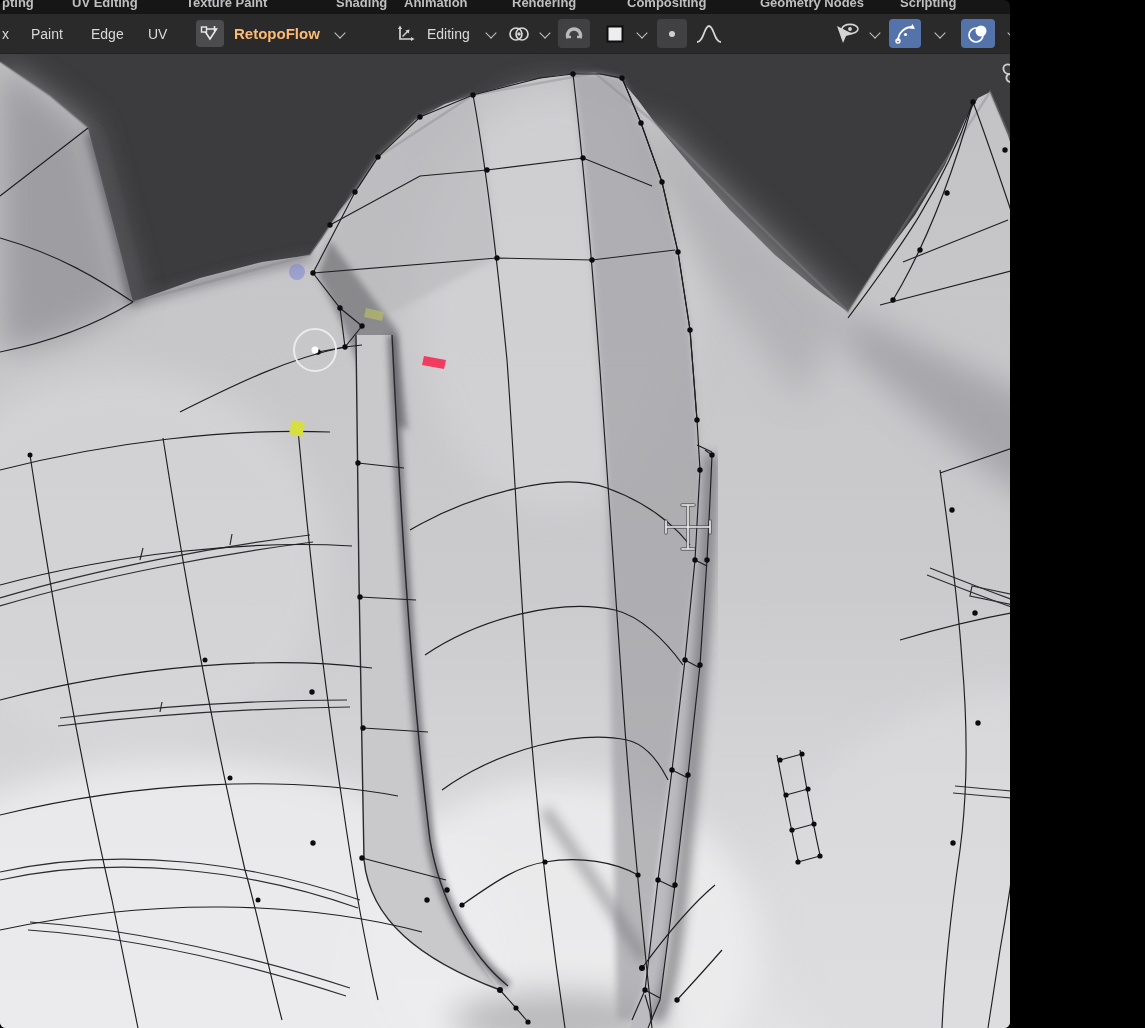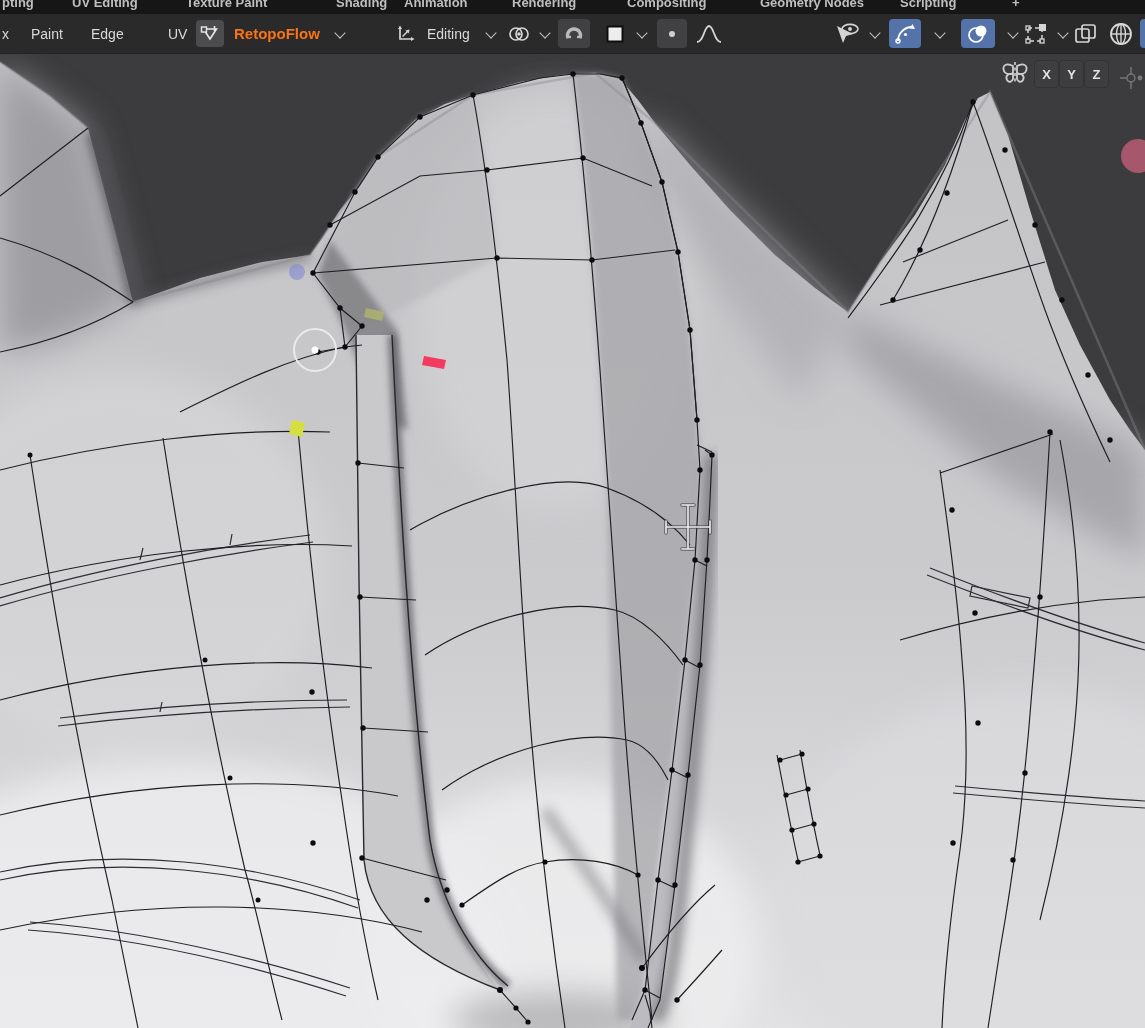--- a/index.html
+++ b/index.html
@@ -1,17 +1,18 @@
 <!DOCTYPE html>
 <html><head>
 <meta charset="utf-8">
 <style>
   html,body{margin:0;padding:0;background:#000;}
-  #stage{position:relative;width:1145px;height:1028px;overflow:hidden;
+  #stage{position:relative;width:1010px;height:1028px;overflow:hidden;
          font-family:"Liberation Sans","DejaVu Sans",sans-serif;
+         border-radius:6px;
          -webkit-font-smoothing:antialiased;}
   
   #topbar{position:absolute;left:0;top:0;width:1145px;height:14px;background:#161617;overflow:hidden;z-index:30;}
   .tab{position:absolute;top:-7px;font-size:13px;line-height:20px;color:#bfbfc1;font-weight:bold;white-space:nowrap;}
   
   #vheader{position:absolute;left:0;top:14px;width:1145px;height:39px;background:#2a2a2b;z-index:30;
            border-bottom:1px solid #232324;}
   .hitem{position:absolute;top:0;height:39px;display:flex;align-items:center;color:#d9d9db;font-size:14px;}
   .hlabel{white-space:nowrap;}
   .iconbtn{position:absolute;border-radius:4px;display:flex;align-items:center;justify-content:center;}
@@ -46,32 +47,32 @@
   <div id="vheader">
     <div class="hitem" style="left:2px">
         <span class="hlabel">x</span>
       </div>
     <div class="hitem" style="left:31px">
         <span class="hlabel">Paint</span>
       </div>
     <div class="hitem" style="left:91px">
         <span class="hlabel">Edge</span>
       </div>
-    <div class="hitem" style="left:168px">
+    <div class="hitem" style="left:148px">
         <span class="hlabel">UV</span>
       </div>
 
     <div class="iconbtn" style="left:196px;top:6px;width:28px;height:27px;background:#4c4c4e;">
       <svg width="20" height="20" viewBox="0 0 20 20">
         <path d="M3.5 5 L16.5 5 L10 15 Z" fill="none" stroke="#e8e8ea" stroke-width="1.6"></path>
         <rect x="1.5" y="3" width="5" height="5" fill="#4c4c4e" stroke="#e8e8ea" stroke-width="1.4"></rect>
         <line x1="14.5" y1="2" x2="14.5" y2="7" stroke="#e8e8ea" stroke-width="1.6"></line>
       </svg>
     </div>
-    <div class="hitem" style="left:234px;font-size:15px;color:#f97316;font-weight:bold;">
+    <div class="hitem" style="left:234px;font-size:15px;color:#fdba74;font-weight:bold;">
       <span class="hlabel">RetopoFlow</span>
     </div>
     <span class="caret" style="left:336px;top:15px;"></span>
 
     <div class="iconbtn" style="left:394px;top:8px;width:24px;height:24px;">
       <svg width="20" height="20" viewBox="0 0 20 20">
         <path d="M4 3 L4 15 L16 15" fill="none" stroke="#d5d5d7" stroke-width="1.7"></path>
         <path d="M2 5 L4 1.5 L6 5 Z" fill="#d5d5d7"></path>
         <path d="M15 13 L18.5 15 L15 17 Z" fill="#d5d5d7"></path>
         <path d="M6.5 12.5 L12 7" stroke="#d5d5d7" stroke-width="1.5"></path>

